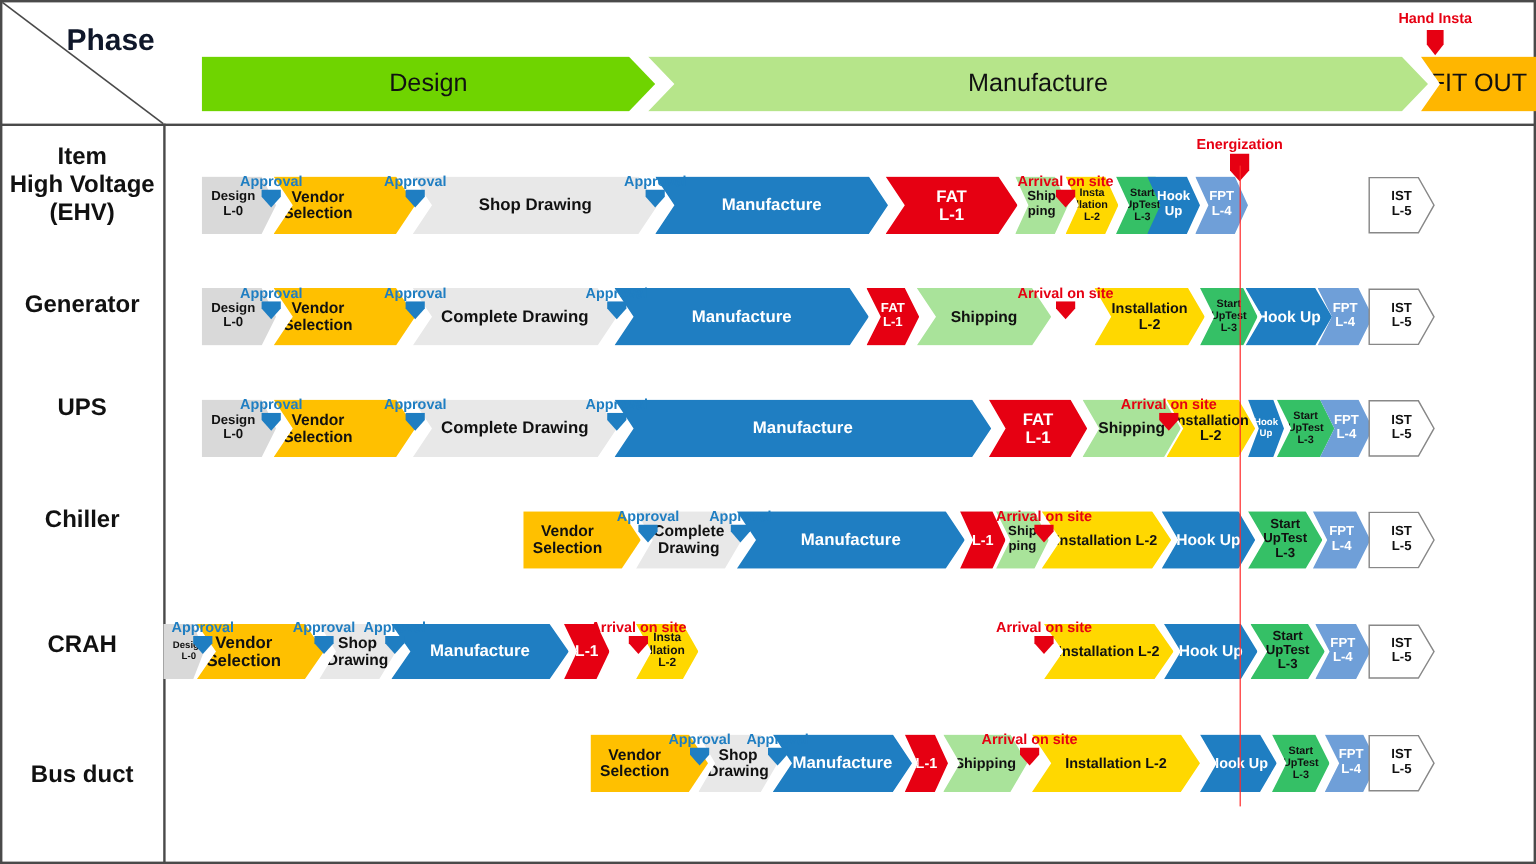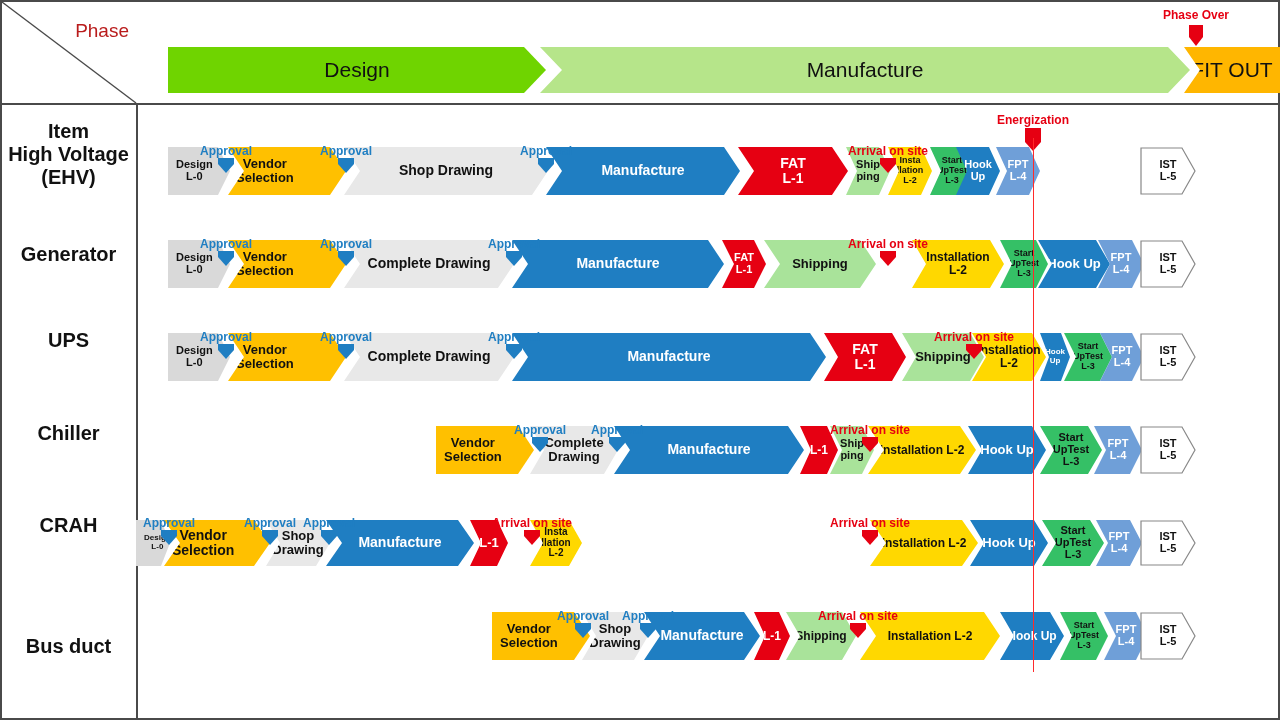--- a/index.html
+++ b/index.html
@@ -7,21 +7,21 @@
     font-family:"Liberation Sans", sans-serif; overflow:hidden; }
 
   #sheet { position:relative; width:1280px; height:720px; background:#fff; }
 
   
   .frame-line { position:absolute; background:#4a4a4a; }
 
   
   .corner { position:absolute; left:0; top:0; width:137px; height:104px; }
   .corner svg { position:absolute; left:0; top:0; }
-  .corner .phase-word { position:absolute; right:8px; top:20px; font-size:19px; font-weight:normal; color:#b91c1c; }
+  .corner .phase-word { position:absolute; right:8px; top:20px; font-size:25px; font-weight:bold; color:#0f172a; }
   .corner .lli-word  { position:absolute; left:5px; top:55px; font-size:19px; font-weight:bold; color:#111; line-height:1.12; text-align:left; }
 
   
   .row-label { position:absolute; left:0; width:137px; display:flex; align-items:center;
      justify-content:center; text-align:center; font-size:20px; font-weight:bold; color:#111;
      line-height:1.15; }
 
   
   .phase { position:absolute; height:46px; display:flex; align-items:center; justify-content:center;
      font-size:21px; color:#111; }
@@ -353,21 +353,21 @@
         <div class="ms-flag" style="top: 14px;"><svg width="20" height="16" viewBox="0 0 20 16">
           <path d="M2,0 L18,0 L18,6 L10,15 L2,6 Z" fill="#1f7ec2"></path>
           </svg></div>
       </div>
       <div class="ms" style="left: 870px; top: 423px;">
         <div class="ms-label" style="color: rgb(230, 0, 18); top: 0px;">Arrival on site</div>
         <div class="ms-flag" style="top: 14px;"><svg width="20" height="16" viewBox="0 0 20 16">
           <path d="M2,0 L18,0 L18,6 L10,15 L2,6 Z" fill="#e60012"></path>
           </svg></div>
       </div>
-      <div class="row-label" style="top: 479px; height: 93px;">
+      <div class="row-label" style="top: 456px; height: 93px; align-items: flex-end;">
         <div>
           <div>CRAH</div>
         </div>
       </div>
       <div class="bar" style="left: 136px; top: 520px; width: 34px; height: 46px; font-size: 8px; color: rgb(17, 17, 17); font-weight: bold; justify-content: flex-start; padding-left: 6px; background: rgb(217, 217, 217); clip-path: polygon(0% 0%, 73.5294% 0%, 100% 50%, 73.5294% 100%, 0% 100%);">
         <span class="t">Design
 L-0</span>
       </div>
       <div class="bar" style="left: 164px; top: 520px; width: 106px; height: 46px; font-size: 14px; color: rgb(17, 17, 17); font-weight: bold; justify-content: flex-start; padding-left: 6px; background: rgb(255, 192, 0); clip-path: polygon(0% 0%, 84.9057% 0%, 100% 50%, 84.9057% 100%, 0% 100%, 15.0943% 50%);">
         <span class="t">Vendor
@@ -498,21 +498,21 @@
       </div>
       <div class="ms" style="left: 858px; top: 609px;">
         <div class="ms-label" style="color: rgb(230, 0, 18); top: 0px;">Arrival on site</div>
         <div class="ms-flag" style="top: 14px;"><svg width="20" height="16" viewBox="0 0 20 16">
           <path d="M2,0 L18,0 L18,6 L10,15 L2,6 Z" fill="#e60012"></path>
           </svg></div>
       </div>
     </div>
 
 <div class="ms" style="left: 1196px; top: 8px;">
-      <div class="ms-label" style="color: rgb(230, 0, 18); top: 0px;">Phase Over</div>
+      <div class="ms-label" style="color: rgb(230, 0, 18); top: 0px;">Hand Insta</div>
       <div class="ms-flag" style="top: 17px;"><svg width="20" height="22" viewBox="0 0 20 22">
       <path d="M3,0 L17,0 L17,12 L10,21 L3,12 Z" fill="#e60012"></path>
         </svg></div>
     </div>
     <div class="ms" style="left: 1033px; top: 113px;">
       <div class="ms-label" style="color: rgb(230, 0, 18); top: 0px;">Energization</div>
       <div class="ms-flag" style="top: 15px;"><svg width="22" height="24" viewBox="0 0 22 24">
       <path d="M3,0 L19,0 L19,14 L11,23 L3,14 Z" fill="#e60012"></path>
         </svg></div>
     </div>

